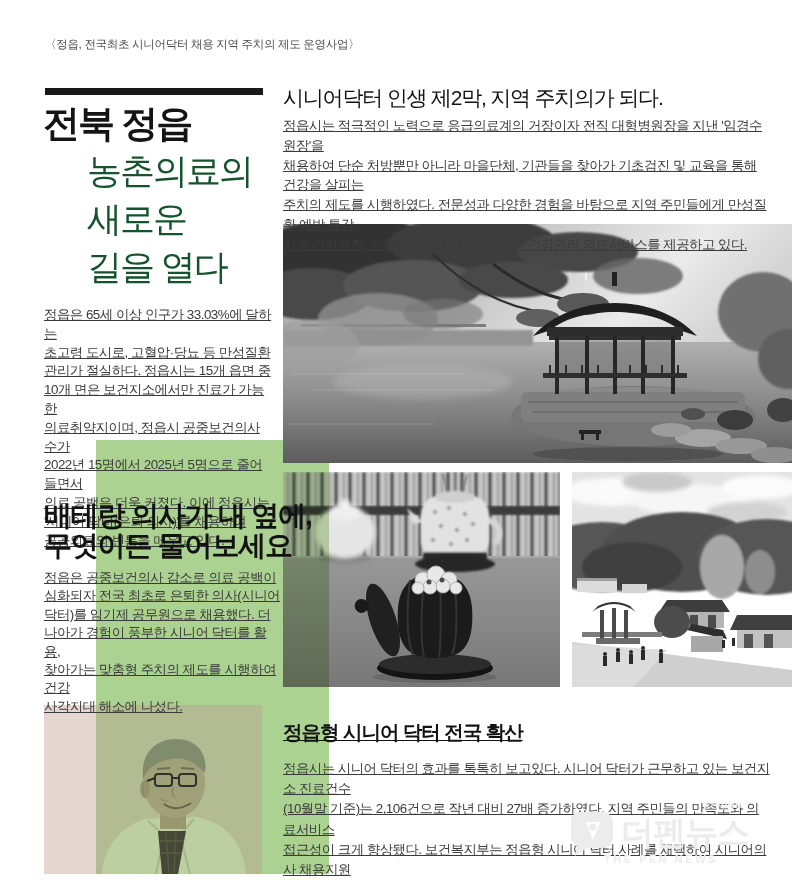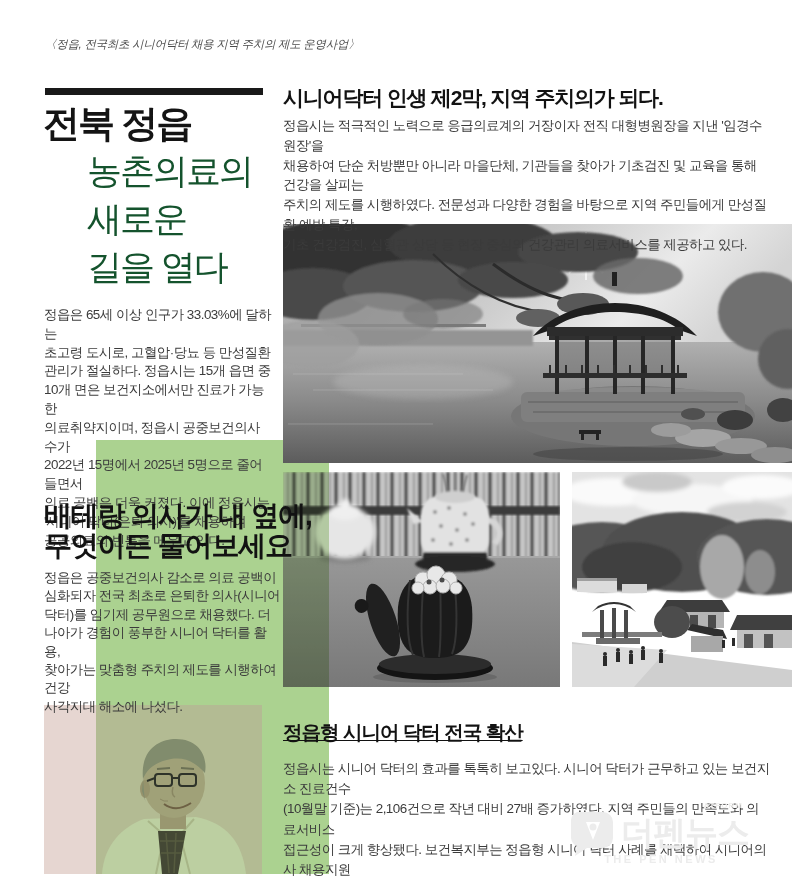--- a/index.html
+++ b/index.html
@@ -1,31 +1,31 @@
 <!DOCTYPE html>
 <html><head>
 <meta charset="utf-8">
 <style>
   * { margin:0; padding:0; box-sizing:border-box; }
   body { background:#fff; font-family:"Liberation Sans", sans-serif; }
   .page { position:relative; width:792px; height:880px; background:#ffffff; overflow:hidden; }
   .abs { position:absolute; }
   .pre { white-space:pre-line; }
 
-  .kicker { left:45px; top:37px; font-size:11.5px; color:#4b4b4b; letter-spacing:-0.3px; z-index:3;font-style:italic; }
+  .kicker { left:45px; top:37px; font-size:11.5px; color:#4b4b4b; letter-spacing:-0.3px; z-index:3; }
   .title-bar { left:45px; top:88px; width:218px; height:7px; background:#191919; z-index:3; }
   .main-title { left:43px; top:99px; font-size:37px; font-weight:700; color:#141414; letter-spacing:-2px; z-index:3; }
   .main-subtitle { left:43px; top:147px; font-size:35px; font-weight:500; color:#14532d; letter-spacing:-2px; line-height:48px; z-index:3;margin-left:44px; }
 
-  .body-text { font-size:13.4px; font-weight:500; color:#3b3b3b; letter-spacing:-0.5px; z-index:3; }
+  .body-text { font-size:13.4px; font-weight:500; color:#3b3b3b; letter-spacing:-0.5px; z-index:3;text-decoration:underline; }
   .left-para1 { left:44px; top:306px; width:230px; line-height:18.8px; }
   .left-heading2 { left:44px; top:501px; font-size:28px; font-weight:800; color:#121212; letter-spacing:-1.2px; line-height:30px; z-index:3; }
   .left-para2 { left:44px; top:569px; width:238px; line-height:18.4px; }
 
-  .right-heading1 { left:283px; top:84px; font-size:21px; font-weight:700; color:#121212; letter-spacing:-1.2px; z-index:3; }
+  .right-heading1 { left:283px; top:84px; font-size:21px; font-weight:400; color:#121212; letter-spacing:-1.2px; z-index:3; }
   .right-para1 { left:283px; top:116px; width:488px; line-height:19.8px; }
   .right-heading3 { left:283px; top:719px; font-size:19.5px; font-weight:800; color:#121212; letter-spacing:-1px; z-index:3;text-decoration:underline; }
   .right-para3 { left:283px; top:759px; width:488px; line-height:20.2px; }
 
   .green-block { left:96px; top:440px; width:233px; height:434px; background:#abd290; z-index:1; }
 
   .photo { overflow:hidden; z-index:2; }
   .photo svg { display:block; }
   .photo-main { left:283px; top:224px; width:509px; height:239px; }
   .photo-still { left:283px; top:472px; width:277px; height:215px; }

